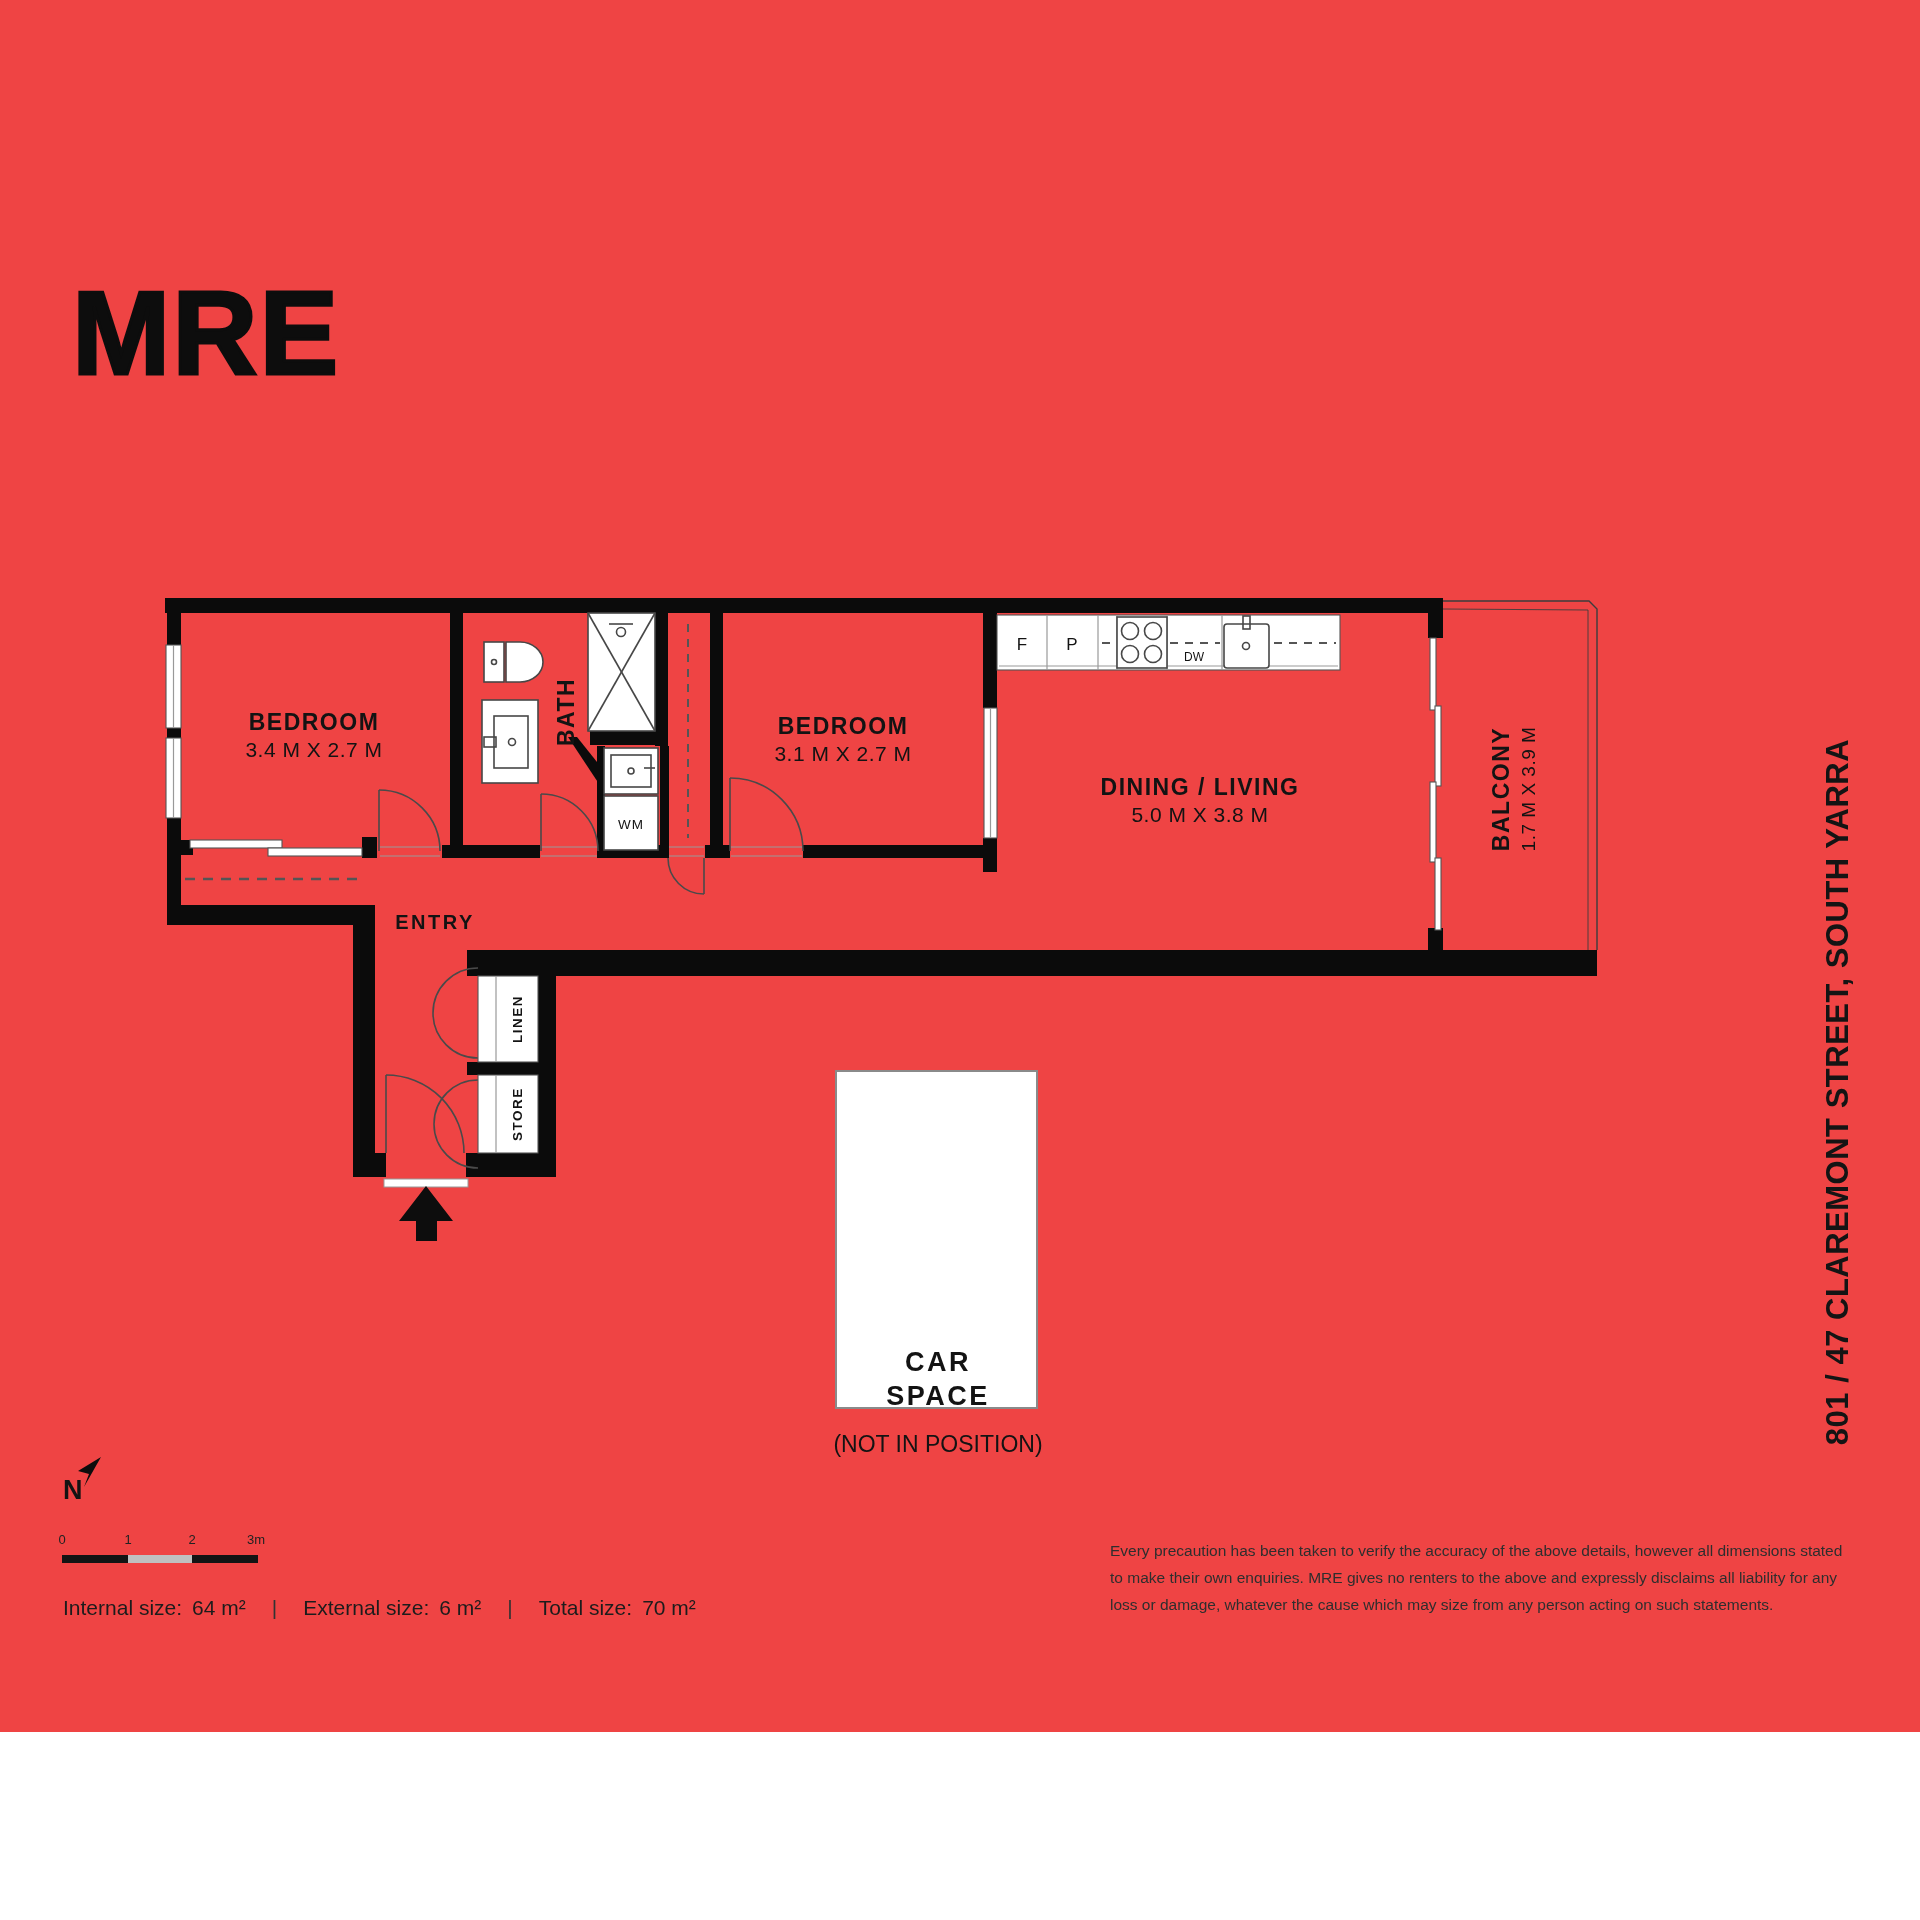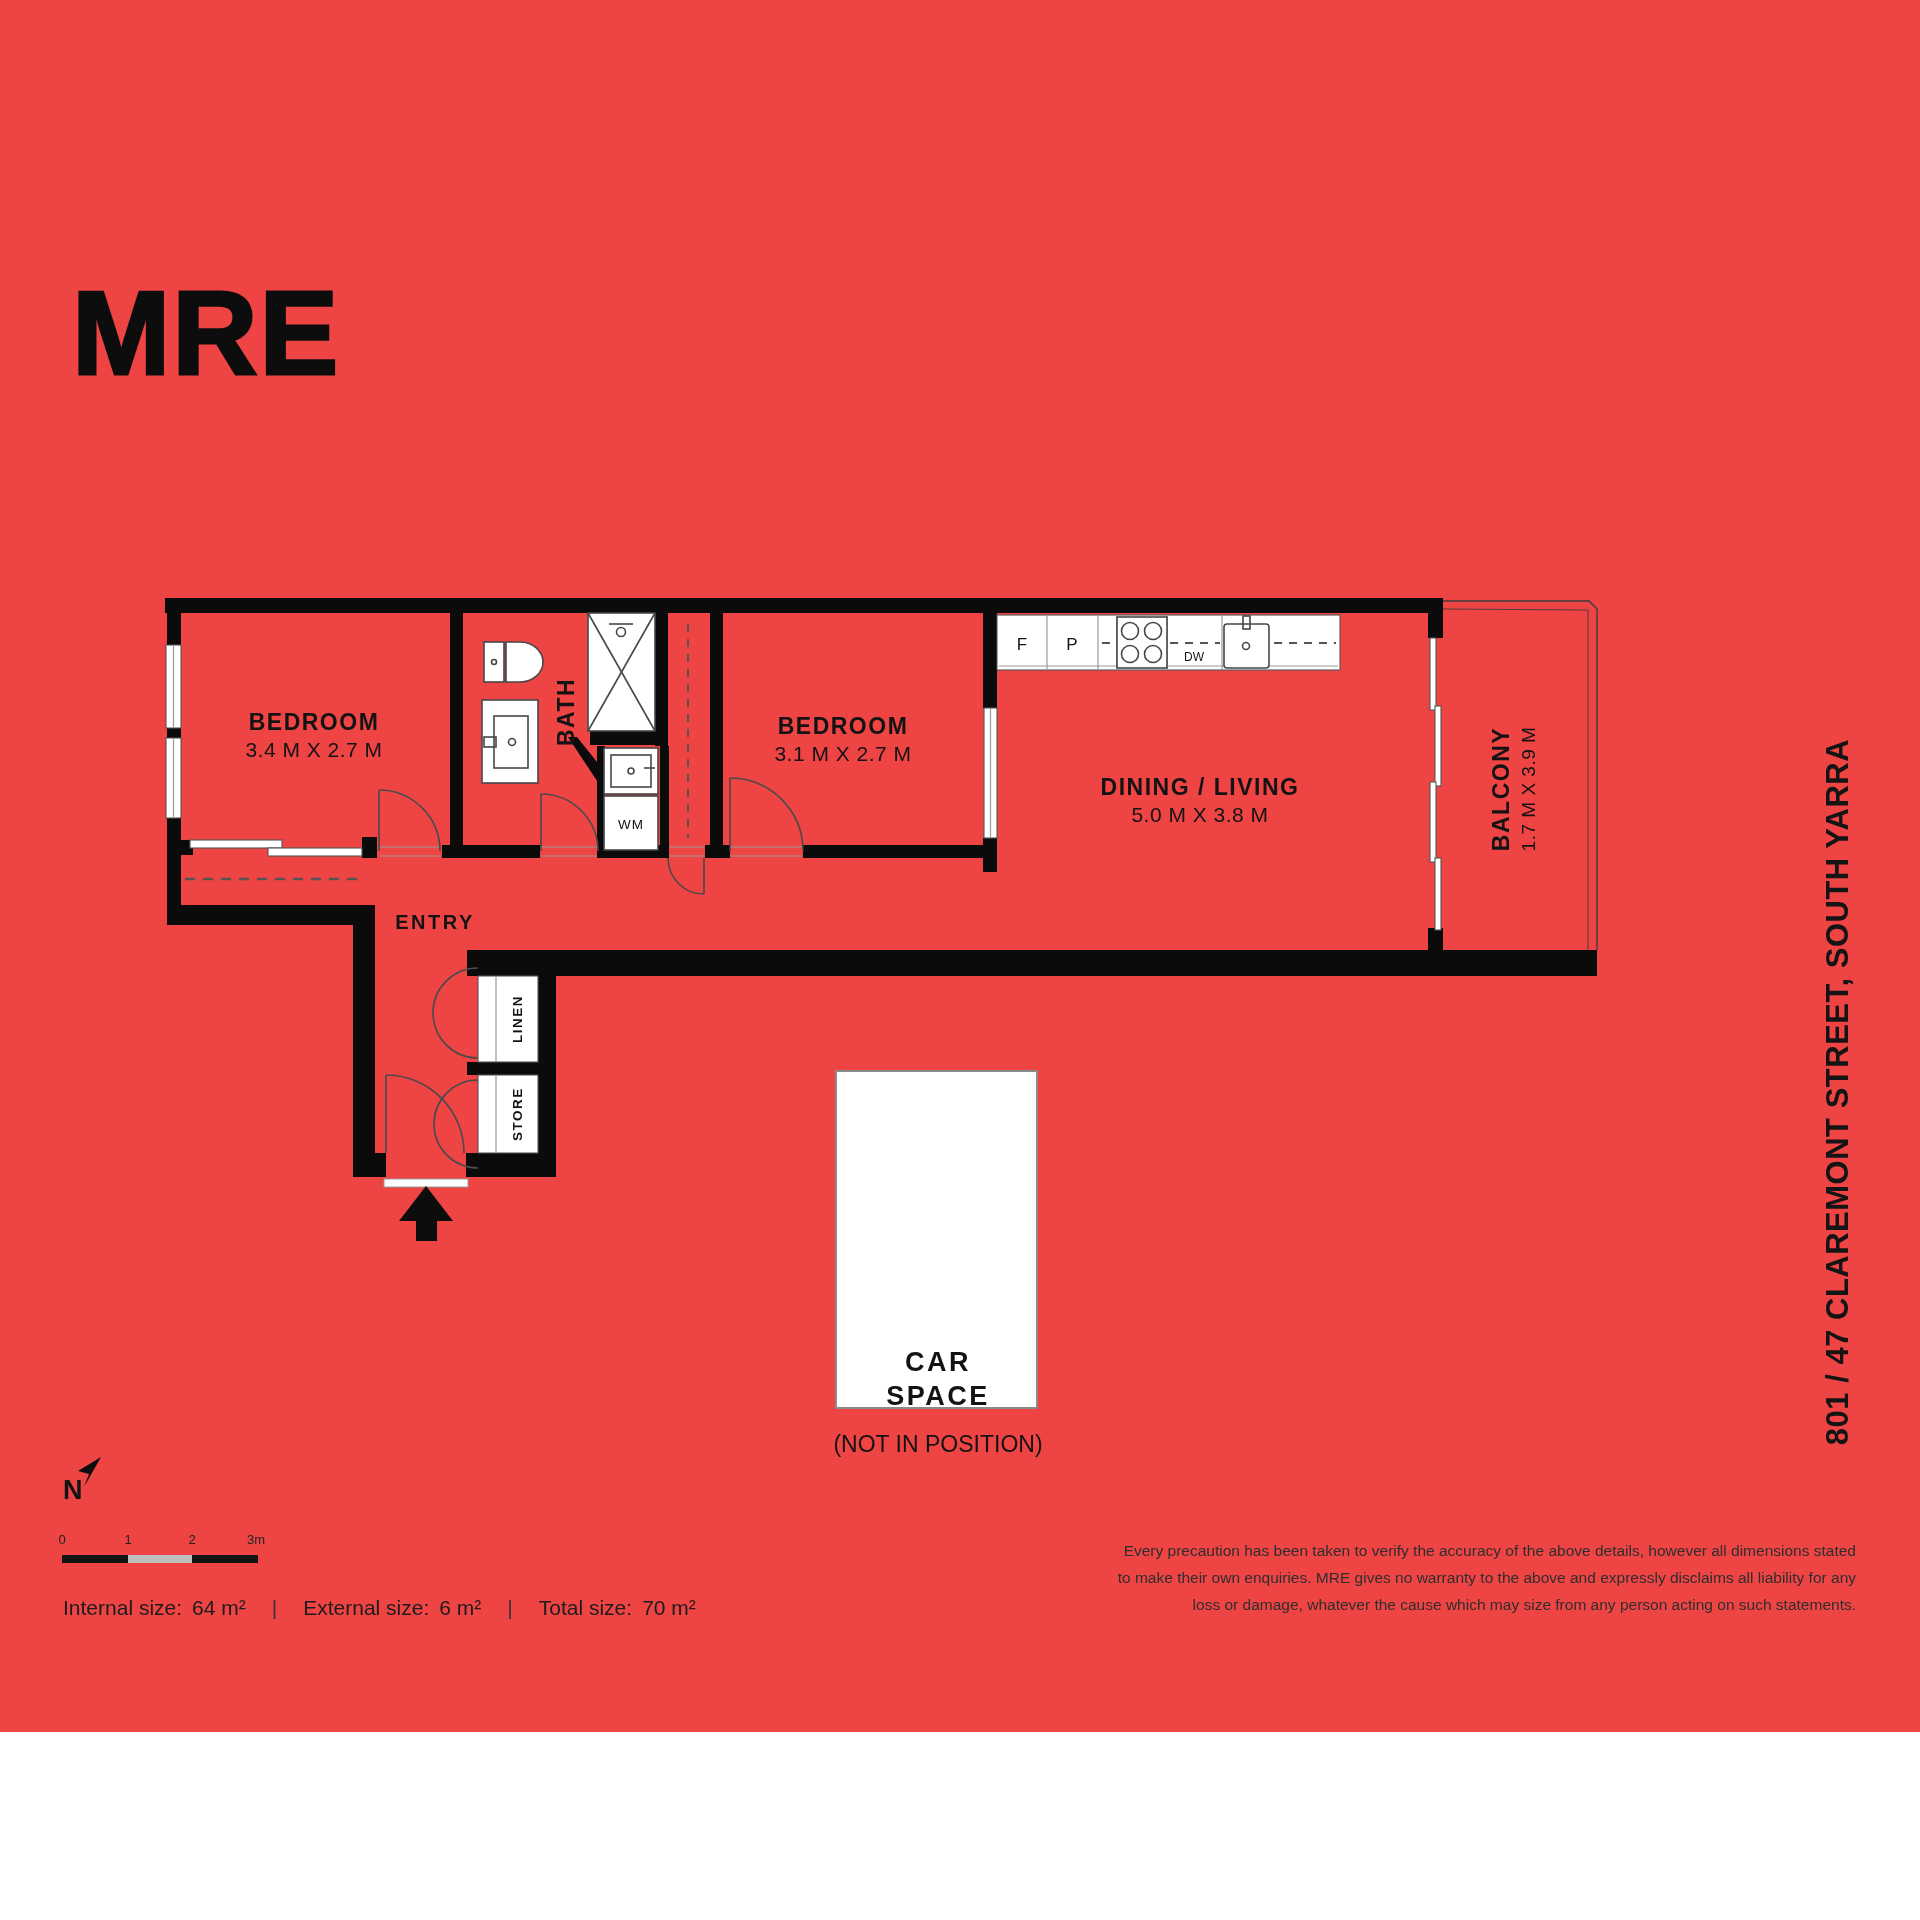--- a/index.html
+++ b/index.html
@@ -10,21 +10,21 @@
   
   .logo{position:absolute;left:72px;top:274px;font-size:118px;font-weight:700;
         letter-spacing:2px;color:#0d0d0d;-webkit-text-stroke:3px #0d0d0d;line-height:1;}
   .address-vert{position:absolute;left:1838px;top:1092px;white-space:nowrap;
         transform:translate(-50%,-50%) rotate(-90deg);font-size:31px;font-weight:700;
         letter-spacing:0.5px;color:#141414;}
   .sizes{position:absolute;left:63px;top:1596px;font-size:21px;color:#1c1c1c;white-space:nowrap;}
   .sizes .lbl{font-weight:400;text-align:center;}
   .sizes .val{margin-left:10px;}
   .sizes .sep{margin:0 26px;color:#333;}
-  .disclaimer{position:absolute;right:64px;top:1537px;width:760px;text-align:right;
+  .disclaimer{position:absolute;right:50px;top:1537px;width:760px;
         font-size:15.5px;line-height:27px;color:#2e2e2e;}
   .fx{fill:#ffffff;stroke:#474747;stroke-width:1.6;}
   .fxl{fill:none;stroke:#474747;stroke-width:1.6;}
   .thin{fill:#ffffff;stroke:#555;stroke-width:1.1;}
   .hair{fill:none;stroke:#999;stroke-width:1.2;}
   .door{fill:none;stroke:#4a4a4a;stroke-width:1.6;}
   .dash{fill:none;stroke:#555;stroke-width:2.4;stroke-dasharray:10 8;}
   .dash2{fill:none;stroke:#555;stroke-width:2;stroke-dasharray:8 7;}
   .bal{fill:none;stroke:#3d3d3d;}
   text{fill:#131313;}
@@ -273,17 +273,17 @@
   </svg>
 
   <div class="address-vert">801 / 47 CLAREMONT STREET, SOUTH YARRA</div>
 
   <div class="sizes">
     <span class="lbl">Internal size:</span><span class="val">64 m²</span><span class="sep">|</span><span class="lbl">External size:</span><span class="val">6 m²</span><span class="sep">|</span><span class="lbl">Total size:</span><span class="val">70 m²</span>
   </div>
 
   <div class="disclaimer">
     <div>Every precaution has been taken to verify the accuracy of the above details, however all dimensions stated</div>
-    <div>to make their own enquiries. MRE gives no warranty to the above and expressly disclaims all liability for any</div>
+    <div>to make their own enquiries. MRE gives no renters to the above and expressly disclaims all liability for any</div>
     <div>loss or damage, whatever the cause which may size from any person acting on such statements.</div>
   </div>
 
 </div>
 
 </body></html>

